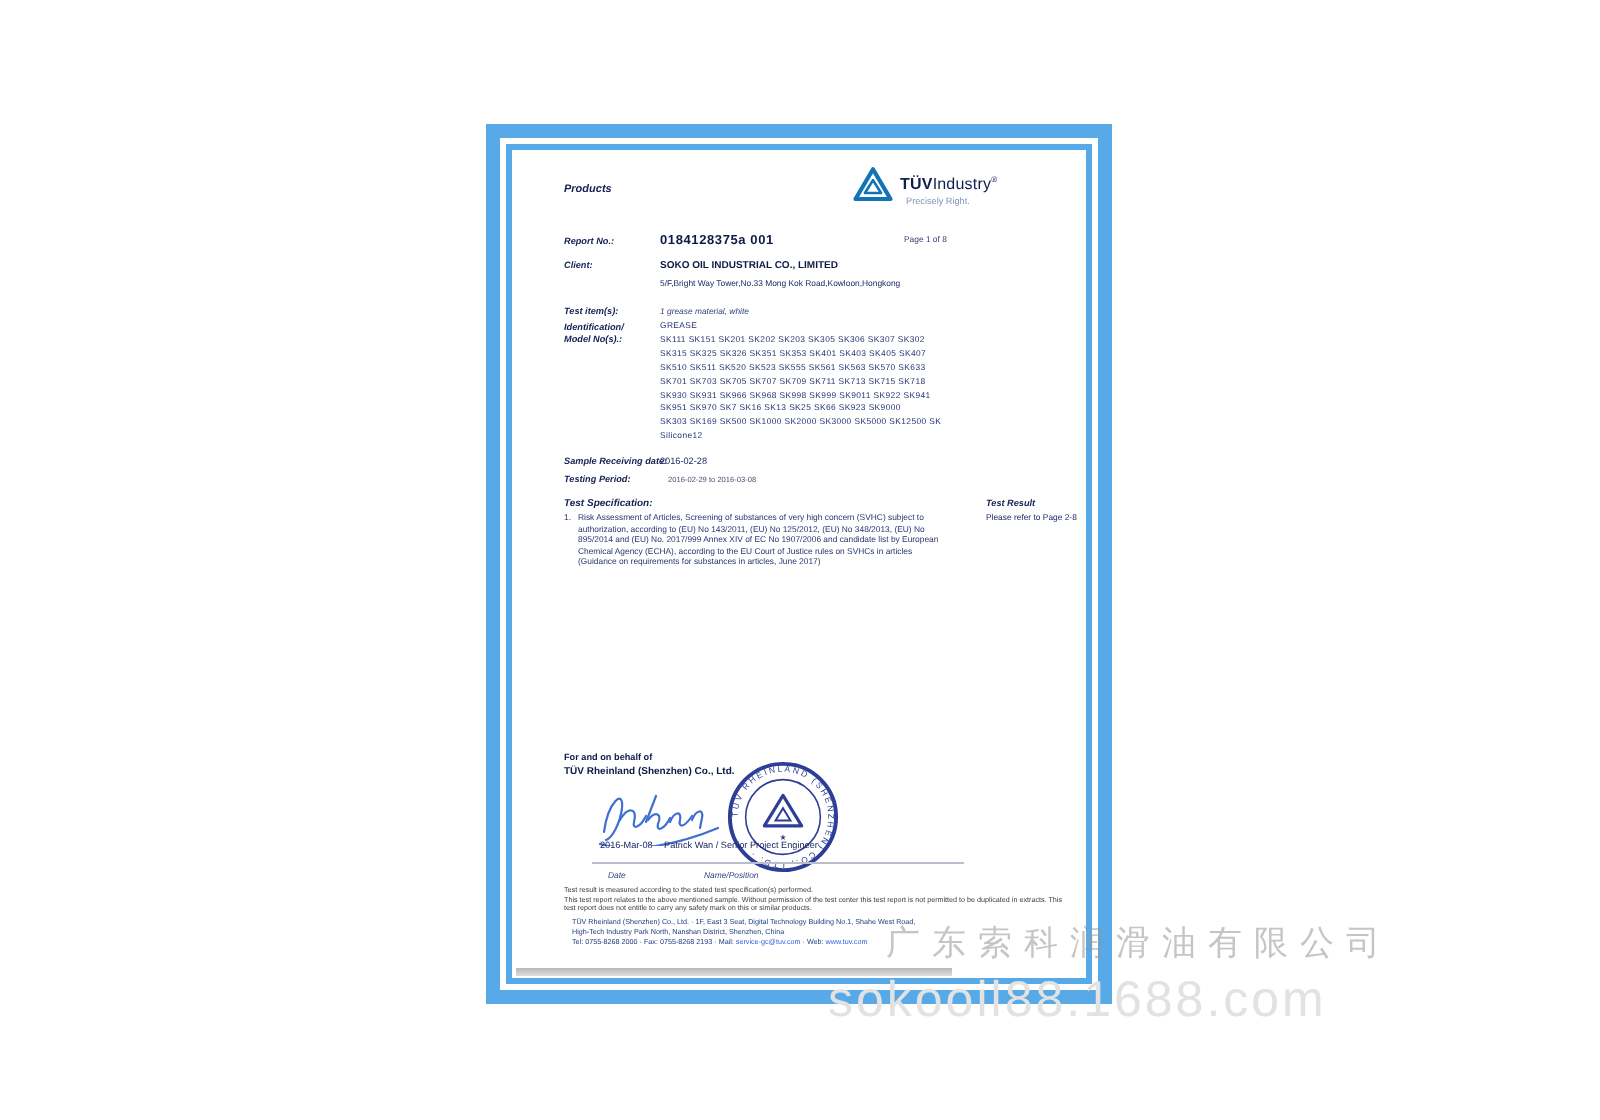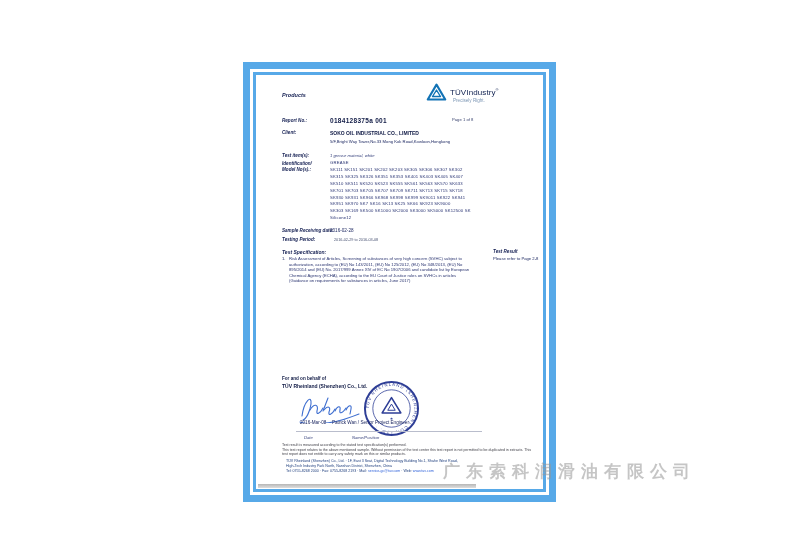--- a/index.html
+++ b/index.html
@@ -21,21 +21,21 @@
   }
   .cert-inner{position:absolute;inset:3px;border:3px solid var(--blue);}
   .page{position:absolute;inset:0;background:#fff;color:var(--navy);}
   .abs{position:absolute;}
   .lbl{font-style:italic;font-weight:bold;color:var(--label);font-size:4.6px;}
   .val{font-size:4.6px;color:var(--navy);}
   .products{left:26px;top:17px;font-size:5.5px;font-style:italic;font-weight:bold;color:var(--label);}
   
   .logo-tri{left:169px;top:7px;width:23px;height:21px;}
   .logo-text{left:194px;top:12px;font-size:8px;color:#0f2050;letter-spacing:0.1px;white-space:nowrap;}
-  .logo-text b{font-weight:normal;}
+  .logo-text b{font-weight:bold;}
   .logo-reg{font-size:4px;vertical-align:super;}
   .logo-tag{left:197px;top:23px;font-size:4.6px;color:#7d97b5;}
   
   .r-label{left:26px;}
   .r-value{left:74px;}
   .reportno{top:42px;font-size:6.5px;font-weight:bold;letter-spacing:0.3px;color:#101a45;}
   .pageof{left:196px;top:42px;font-size:4.2px;color:#3a4470;}
   .clientname{top:55px;font-size:5px;font-weight:bold;color:#101a45;}
   .clientaddr{top:64px;font-size:4.2px;}
   .testitem{top:78px;font-size:4.2px;font-style:italic;color:#39447e;}
@@ -59,21 +59,21 @@
   
   .note1{left:26px;top:368px;font-size:3.6px;color:#3c3c44;}
   .note2{left:26px;top:372.5px;width:252px;font-size:3.6px;line-height:4.6px;color:#3c3c44;}
   .addr1{left:30px;top:384px;font-size:3.6px;color:#21407f;white-space:nowrap;}
   .addr2{left:30px;top:389px;font-size:3.6px;color:#21407f;white-space:nowrap;}
   .contact{left:30px;top:394px;font-size:3.6px;color:#21407f;white-space:nowrap;}
   .contact .lk{color:var(--link);}
   .shadowbar{left:2px;top:409px;width:218px;height:4px;
     background:linear-gradient(#b7b7b7,#dedede);}
   
-  .wm1{left:443px;top:460px;font-size:17px;font-weight:bold;letter-spacing:6px;
+  .wm1{left:443px;top:460px;font-size:17px;font-weight:normal;letter-spacing:6px;
     color:rgba(150,150,150,0.55);z-index:50;white-space:nowrap;}
   .wm2{left:414px;top:486px;font-size:25px;letter-spacing:1.5px;
     color:#e2e2e2;z-index:50;white-space:nowrap;}
 </style>
 </head>
 <body>
 
 <div class="stage">
 
   <div class="cert">
@@ -171,14 +171,15 @@
           <span>Tel: 0755-8268 2000 · Fax: 0755-8268 2193 · Mail: </span><span class="lk">service-gc@tuv.com</span><span> · Web: </span><span class="lk">www.tuv.com</span>
         </div>
 
         <div class="abs shadowbar"></div>
 
       </div>
     </div>
   </div>
 
   <div class="abs wm1">广东索科润滑油有限公司</div>
+  <div class="abs wm2">sokooil88.1688.com</div>
 
 </div>
 
 </body></html>

